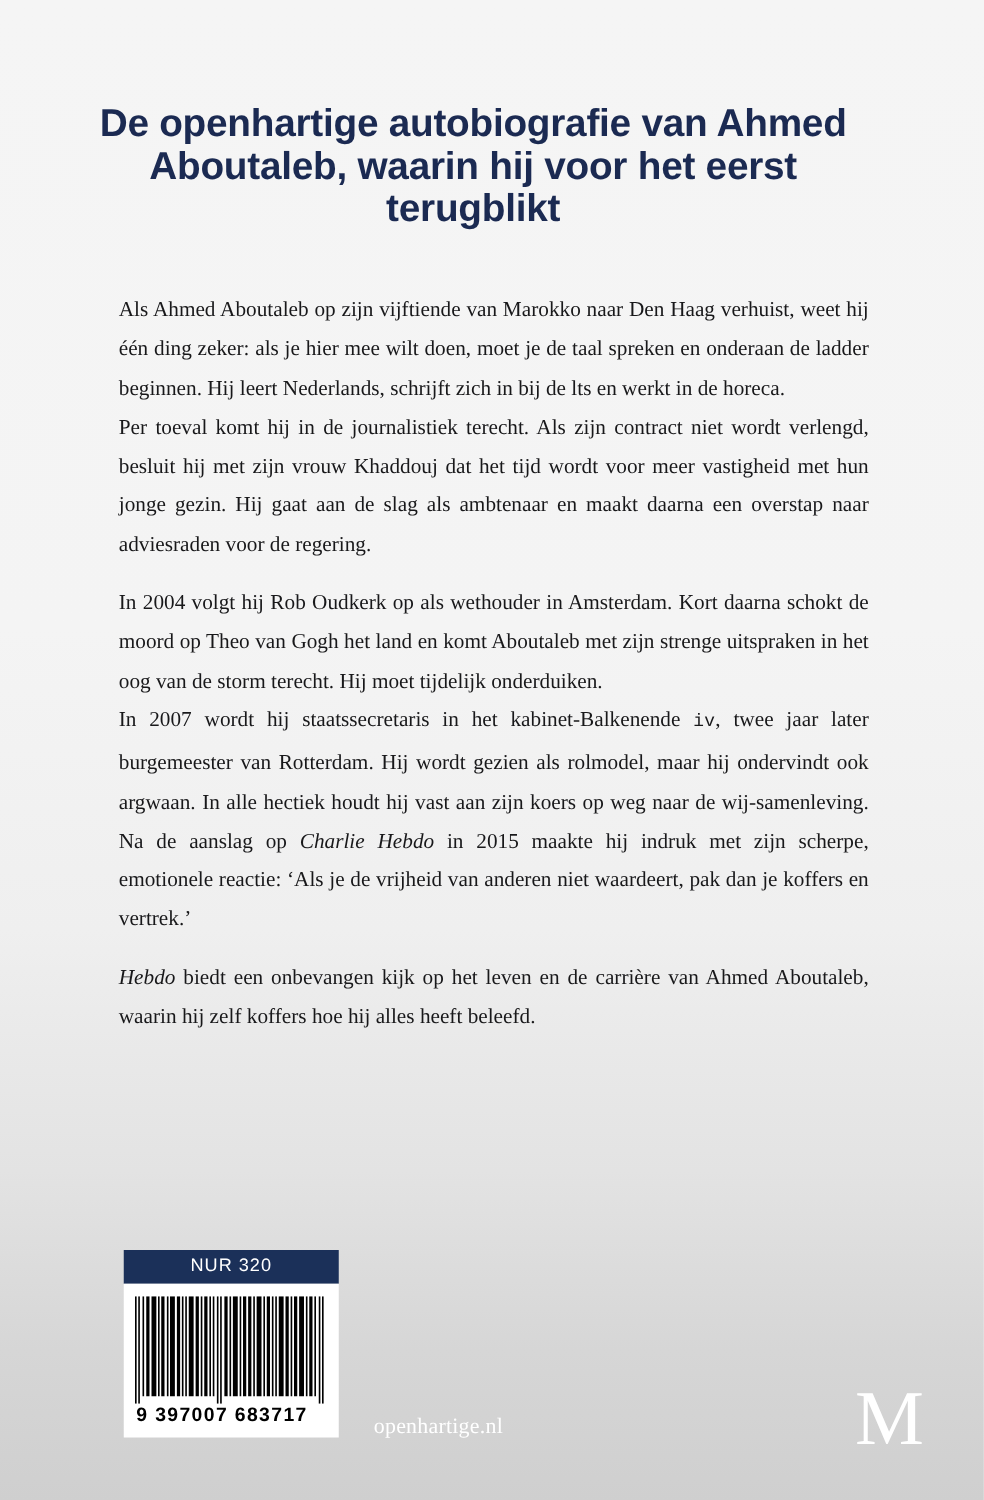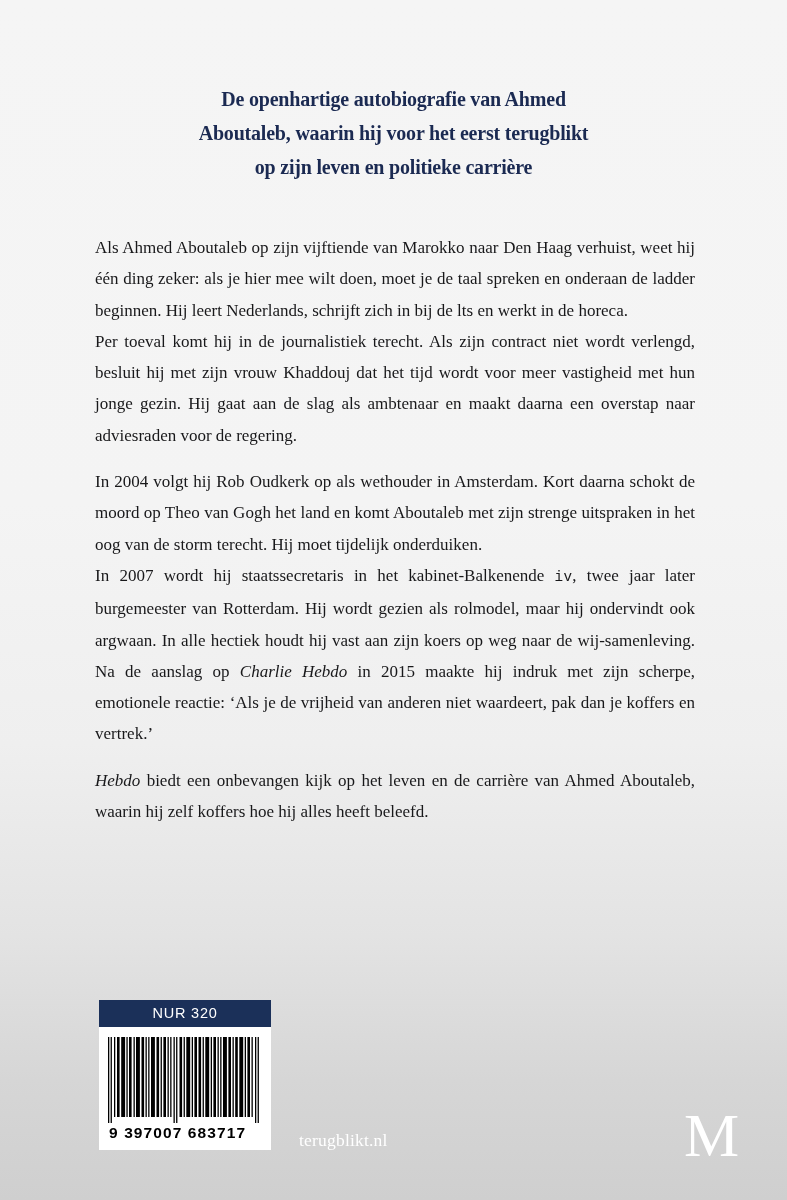--- a/index.html
+++ b/index.html
@@ -24,28 +24,28 @@
         #f4f4f4 42%,
         #efefef 62%,
         #e3e3e3 78%,
         #d6d6d6 90%,
         #cfcfcf 100%);
   }
 
   
   .headline {
     position: absolute;
-    left: 93px;
+    left: 78px;
     top: 82px;
     width: 601px;
     text-align: center;
     color: #1b2a52;
-    font-family: Liberation Serif, serif;
+    font-family: Liberation Sans, sans-serif;
     font-weight: bold;
-    font-size: 20px;
+    font-size: 31px;
     line-height: 34px;
     letter-spacing: -0.2px;
   }
   .headline .hl-line { display: block; }
 
   
   .blurb {
     position: absolute;
     left: 95px;
     top: 232px;
@@ -134,21 +134,20 @@
   }
 </style>
 </head>
 <body>
 
 <div class="cover">
 
   <div class="headline">
     <span class="hl-line">De openhartige autobiografie van Ahmed</span>
     <span class="hl-line">Aboutaleb, waarin hij voor het eerst terugblikt</span>
-    <span class="hl-line">op zijn leven en politieke carrière</span>
   </div>
 
   <div class="blurb">
     <p>Als Ahmed Aboutaleb op zijn vijftiende van Marokko naar Den Haag verhuist, weet hij één ding zeker: als je hier mee wilt doen, moet je de taal spreken en onderaan de ladder beginnen. Hij leert Nederlands, schrijft zich in bij de lts en werkt in de horeca.</p>
     <p>Per toeval komt hij in de journalistiek terecht. Als zijn contract niet wordt verlengd, besluit hij met zijn vrouw Khaddouj dat het tijd wordt voor meer vastigheid met hun jonge gezin. Hij gaat aan de slag als ambtenaar en maakt daarna een overstap naar adviesraden voor de regering.</p>
     <p class="gap">In 2004 volgt hij Rob Oudkerk op als wethouder in Amsterdam. Kort daarna schokt de moord op Theo van Gogh het land en komt Aboutaleb met zijn strenge uitspraken in het oog van de storm terecht. Hij moet tijdelijk onderduiken.</p>
     <p><span>In 2007 wordt hij staatssecretaris in het kabinet-Balkenende </span><span class="smallcaps">iv</span><span>, twee jaar later burgemeester van Rotterdam. Hij wordt gezien als rolmodel, maar hij ondervindt ook argwaan. In alle hectiek houdt hij vast aan zijn koers op weg naar de wij-samenleving. Na de aanslag op </span><i>Charlie Hebdo</i><span> in 2015 maakte hij indruk met zijn scherpe, emotionele reactie: ‘Als je de vrijheid van anderen niet waardeert, pak dan je koffers en vertrek.’</span></p>
     <p class="gap"><i>Hebdo</i><span> biedt een onbevangen kijk op het leven en de carrière van Ahmed Aboutaleb, waarin hij zelf koffers hoe hij alles heeft beleefd.</span></p>
   </div>
 
@@ -206,16 +205,16 @@
           <rect x="149.6" y="0" width="1.3" height="86"></rect>
         </g>
       </svg>
       <div class="isbn-row">
         <span class="isbn-lead">9</span>
         <span class="isbn-main">397007 683717</span>
       </div>
     </div>
   </div>
 
-  <div class="site-url">terugblikt.nl</div>
+  <div class="site-url">openhartige.nl</div>
   <div class="publisher-logo">M</div>
 
 </div>
 
 </body></html>

